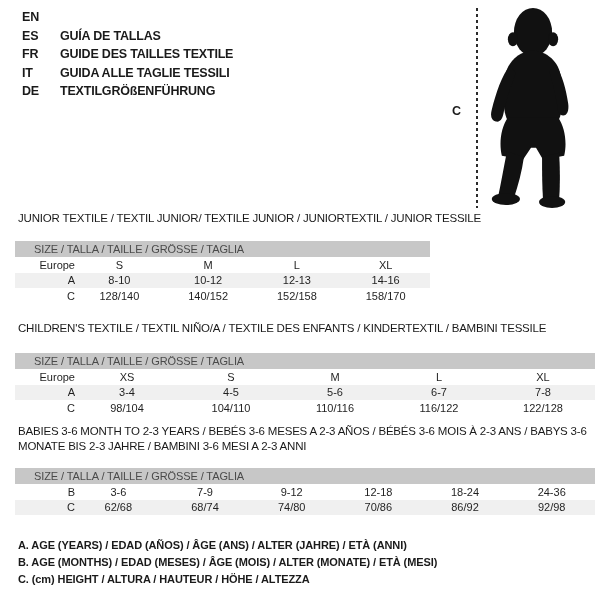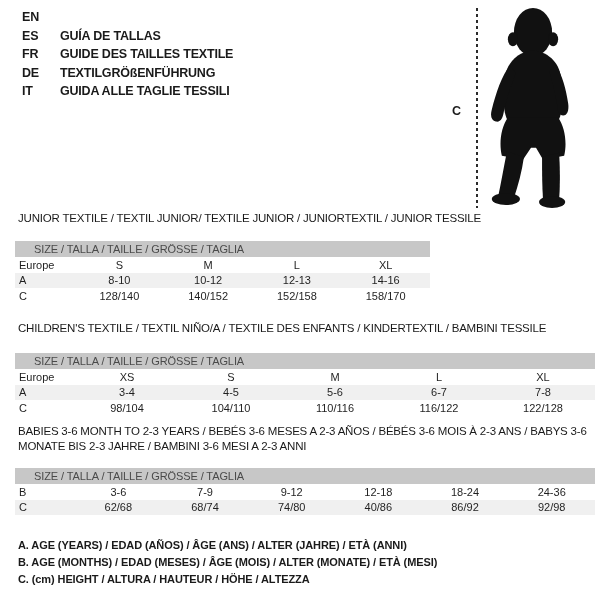--- a/index.html
+++ b/index.html
@@ -24,21 +24,21 @@
   .section-title { position: absolute; left: 18px; font-size: 11.5px; font-weight: 400;
     letter-spacing: -0.2px; line-height: 14.5px; width: 575px; }
   .size-table { position: absolute; left: 15px; }
   .t1 { width: 415px; top: 241px; }
   .t2 { width: 580px; top: 353px; }
   .t3 { width: 580px; top: 468px; }
   .size-bar { height: 16px; background: #c7c7c7; color: #4a4a4a; font-size: 11px;
     line-height: 16px; padding-left: 19px; letter-spacing: -0.1px; }
   .trow { display: flex; height: 15.5px; align-items: center; font-size: 11px; color: #1f1f1f; }
   .trow.stripe { background: #f0f0f0; }
-  .tlabel { width: 60px; padding-left: 4px; }
+  .tlabel { width: 60px; padding-left: 4px; text-align: right; }
   .tcell { flex: 1; text-align: center; }
 
   
   .notes { position: absolute; left: 18px; top: 537px; }
   .note { font-size: 11px; font-weight: 700; letter-spacing: -0.1px; height: 17px; line-height: 17px; }
 </style>
 </head>
 <body>
 
 <div class="page">
@@ -49,26 +49,26 @@
     </div>
     <div class="lang-row">
       <span class="lang-code">ES</span>
       <span class="lang-title">GUÍA DE TALLAS</span>
     </div>
     <div class="lang-row">
       <span class="lang-code">FR</span>
       <span class="lang-title">GUIDE DES TAILLES TEXTILE</span>
     </div>
     <div class="lang-row">
+      <span class="lang-code">IT</span>
+      <span class="lang-title">GUIDA ALLE TAGLIE TESSILI</span>
+    </div>
+    <div class="lang-row">
       <span class="lang-code">DE</span>
       <span class="lang-title">TEXTILGRÖßENFÜHRUNG</span>
-    </div>
-    <div class="lang-row">
-      <span class="lang-code">IT</span>
-      <span class="lang-title">GUIDA ALLE TAGLIE TESSILI</span>
     </div>
   </div>
 
   <div class="figure">
     <span class="measure-label">C</span>
     <div class="dashed-line"></div>
     <svg class="silhouette" viewBox="0 0 95 205" xmlns="http://www.w3.org/2000/svg">
       <g fill="#111111">
         <ellipse cx="50" cy="27" rx="19" ry="24"></ellipse>
         <ellipse cx="30" cy="34" rx="5" ry="7"></ellipse>
@@ -150,21 +150,21 @@
       <span class="tcell">9-12</span>
       <span class="tcell">12-18</span>
       <span class="tcell">18-24</span>
       <span class="tcell">24-36</span>
     </div>
     <div class="trow stripe">
       <span class="tlabel">C</span>
       <span class="tcell">62/68</span>
       <span class="tcell">68/74</span>
       <span class="tcell">74/80</span>
-      <span class="tcell">40/86</span>
+      <span class="tcell">70/86</span>
       <span class="tcell">86/92</span>
       <span class="tcell">92/98</span>
     </div>
   </div>
 
   <div class="notes">
     <div class="note">A. AGE (YEARS) / EDAD (AÑOS) / ÂGE (ANS) / ALTER (JAHRE) / ETÀ (ANNI)</div>
     <div class="note">B. AGE (MONTHS) / EDAD (MESES) / ÂGE (MOIS) / ALTER (MONATE) / ETÀ (MESI)</div>
     <div class="note">C. (cm) HEIGHT / ALTURA / HAUTEUR / HÖHE / ALTEZZA</div>
   </div>

